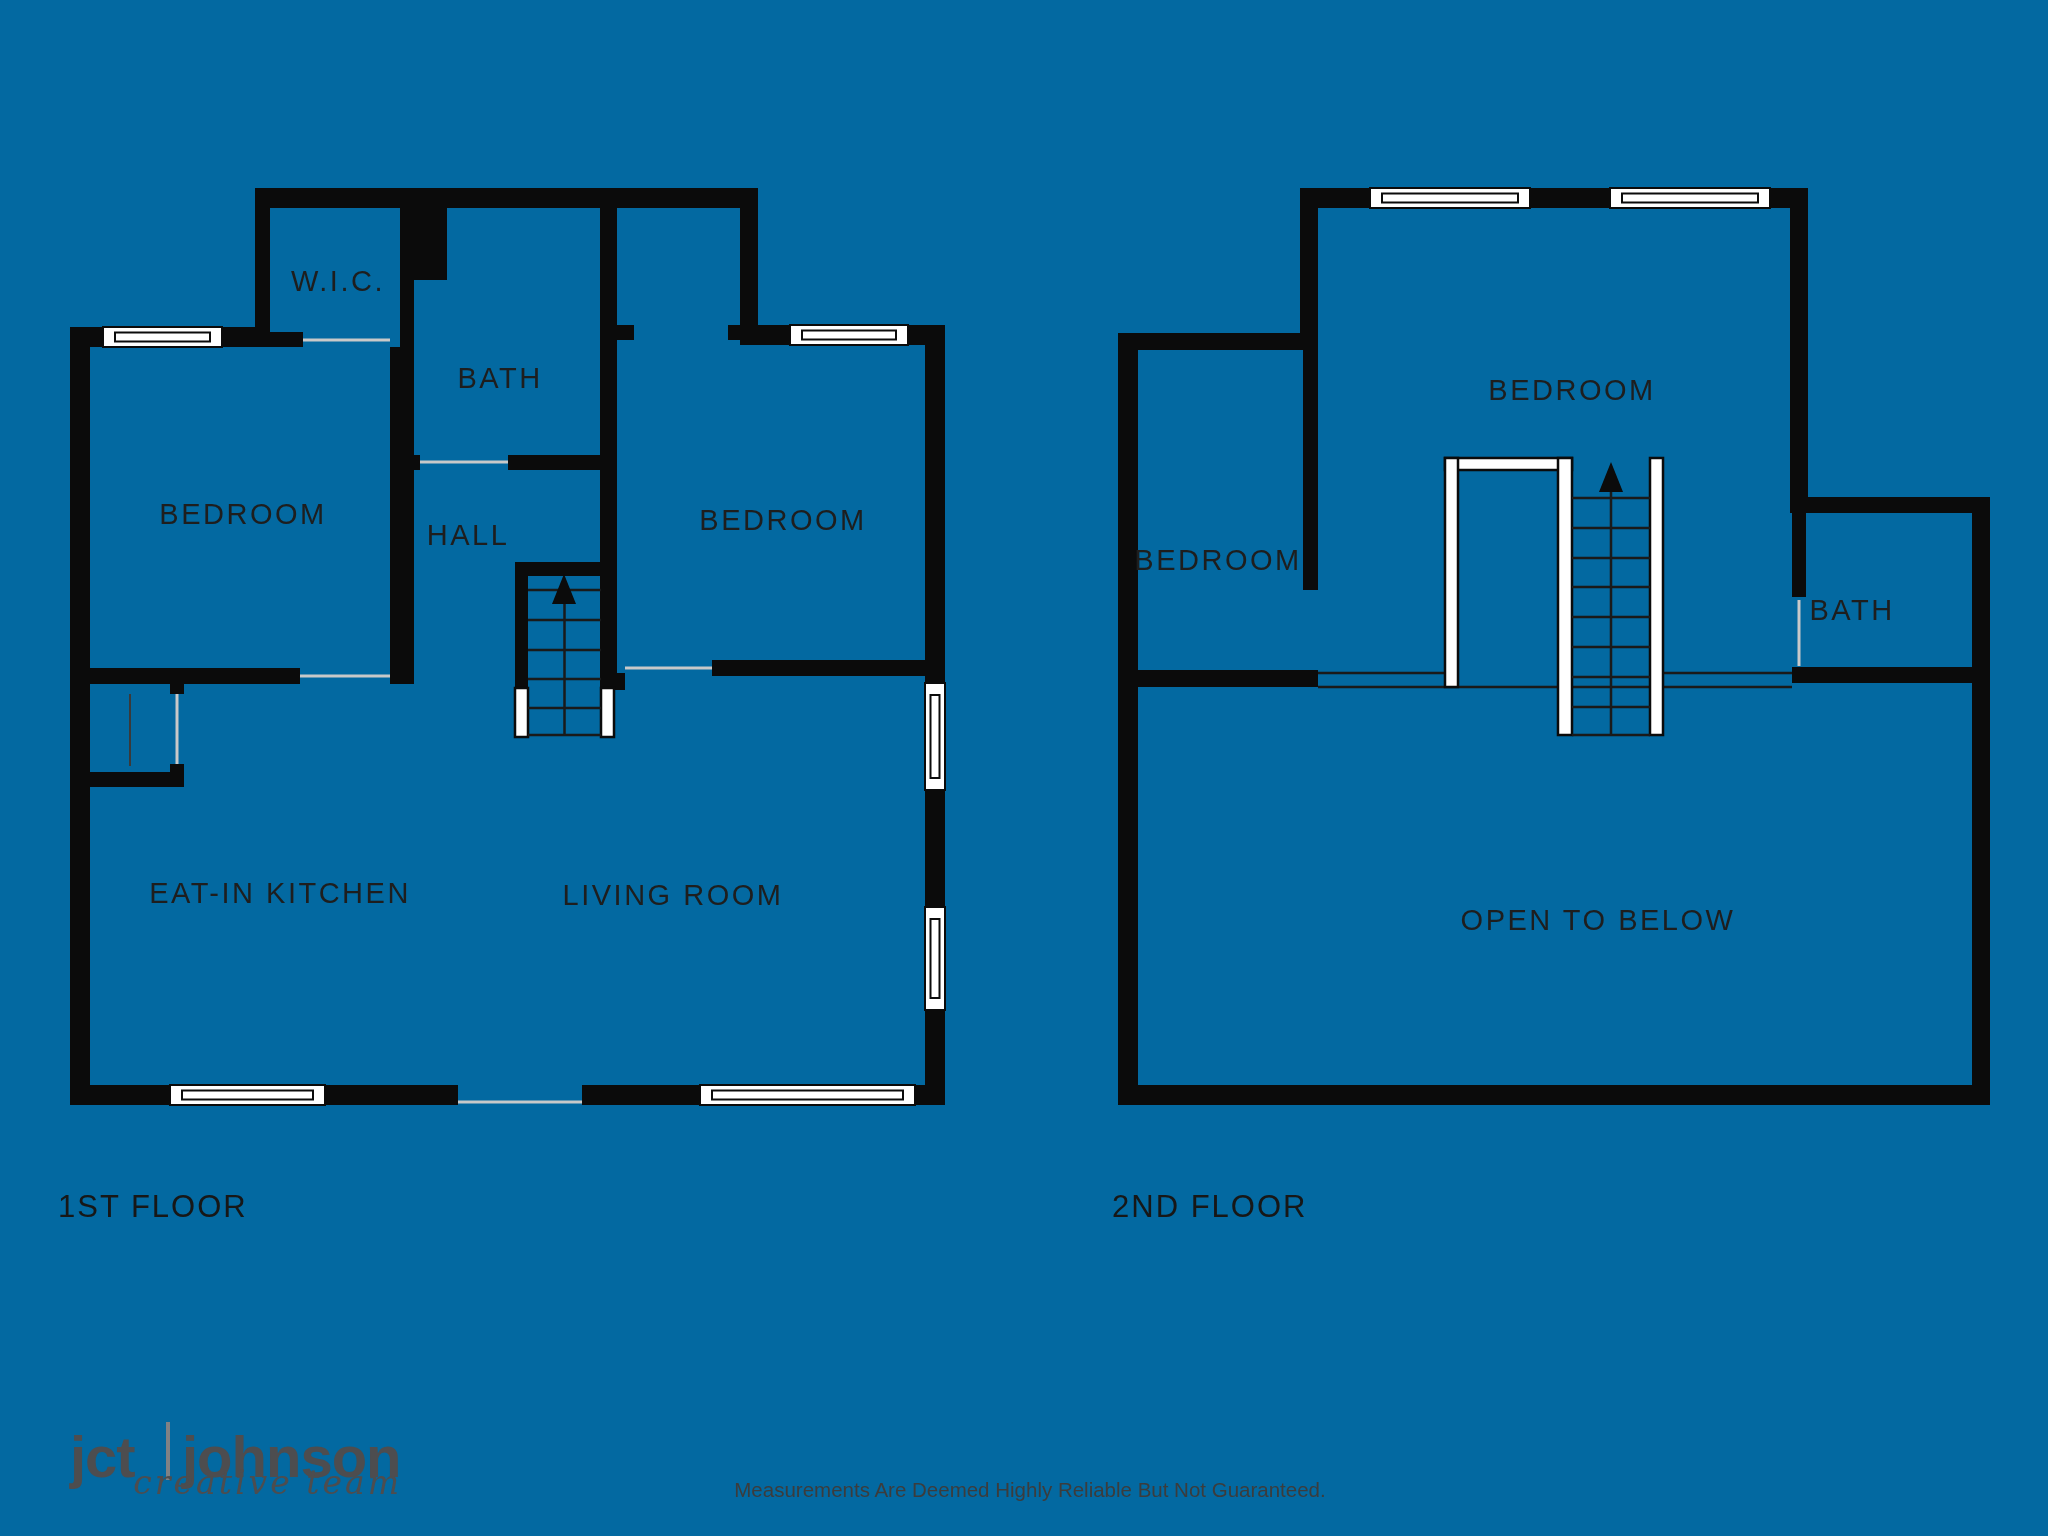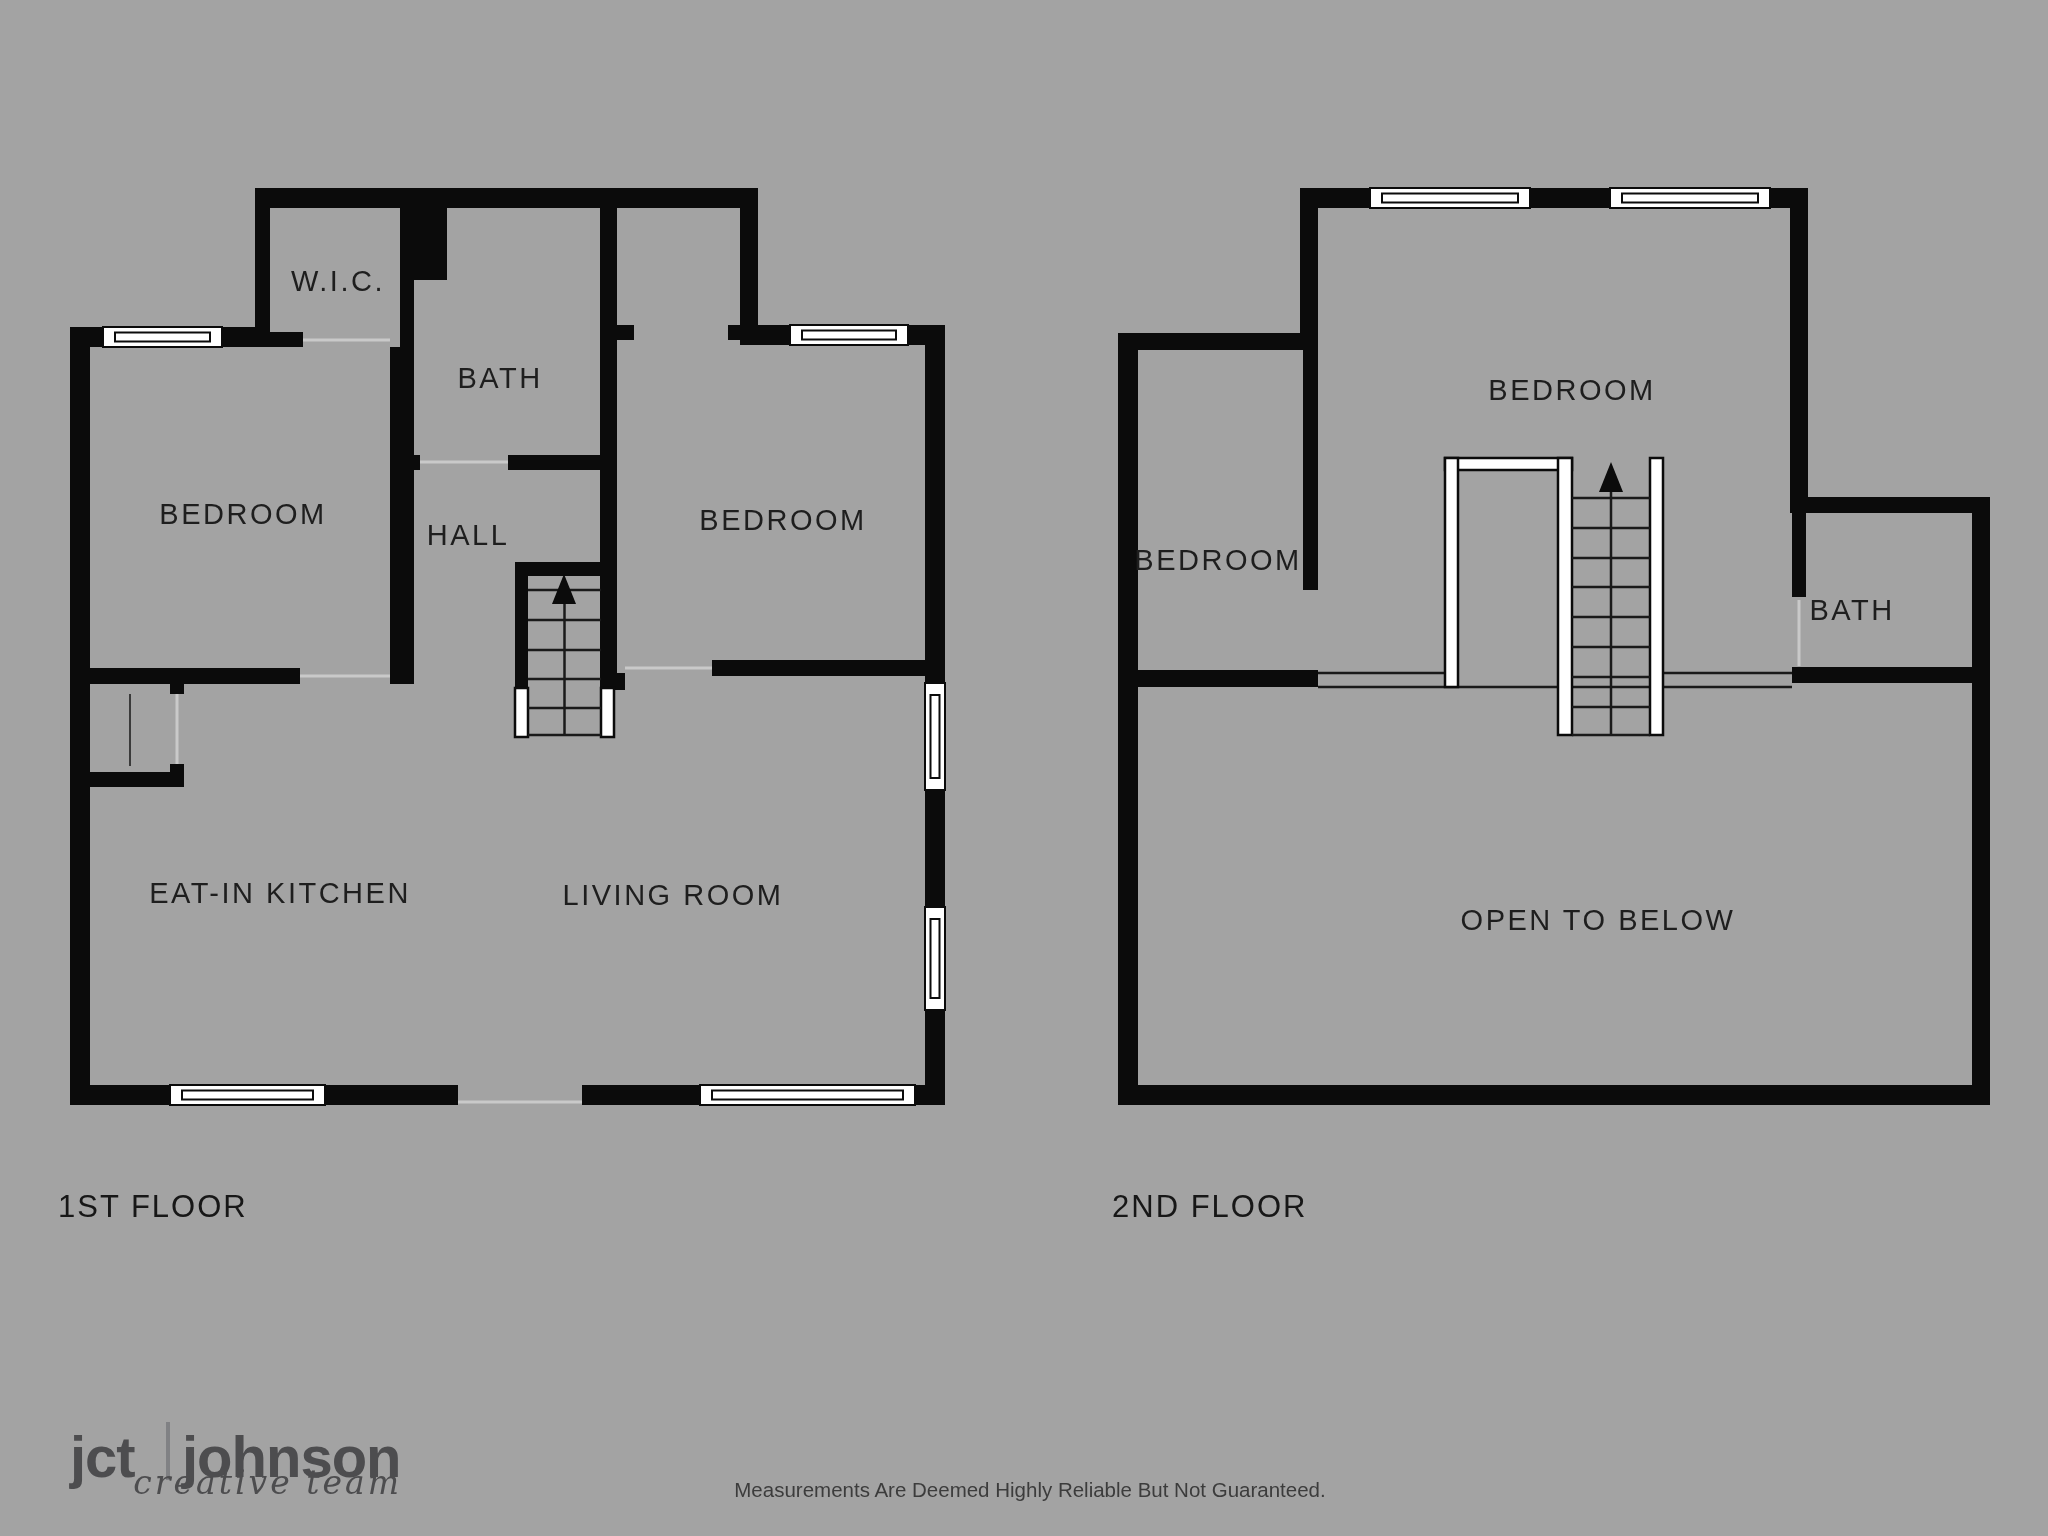--- a/index.html
+++ b/index.html
@@ -1,16 +1,16 @@
 <!DOCTYPE html>
 <html><head>
 <meta charset="utf-8">
 <style>
   html,body{margin:0;padding:0;background:#ffffff;}
-  .stage{position:relative;width:2048px;height:1536px;background:#a3a3a3;overflow:hidden;}
+  .stage{position:relative;width:2048px;height:1536px;background:#0369a1;overflow:hidden;}
   svg{position:absolute;left:0;top:0;}
   .wall{fill:#0b0b0b;stroke:none;}
   .winbox{fill:#ffffff;stroke:#0b0b0b;stroke-width:2;}
   .winglass{fill:#ffffff;stroke:#0b0b0b;stroke-width:2;}
   .thin{fill:#ffffff;stroke:#0b0b0b;stroke-width:2.5;}
   .tread{stroke:#1a1a1a;stroke-width:2.5;fill:none;}
   .railline{stroke:#1a1a1a;stroke-width:2.5;fill:none;}
   .threshold{stroke:#c9c9c9;stroke-width:3;fill:none;}
   .doorleaf{stroke:#3a3a3a;stroke-width:2;fill:none;}
   .arrow{fill:#0b0b0b;}

